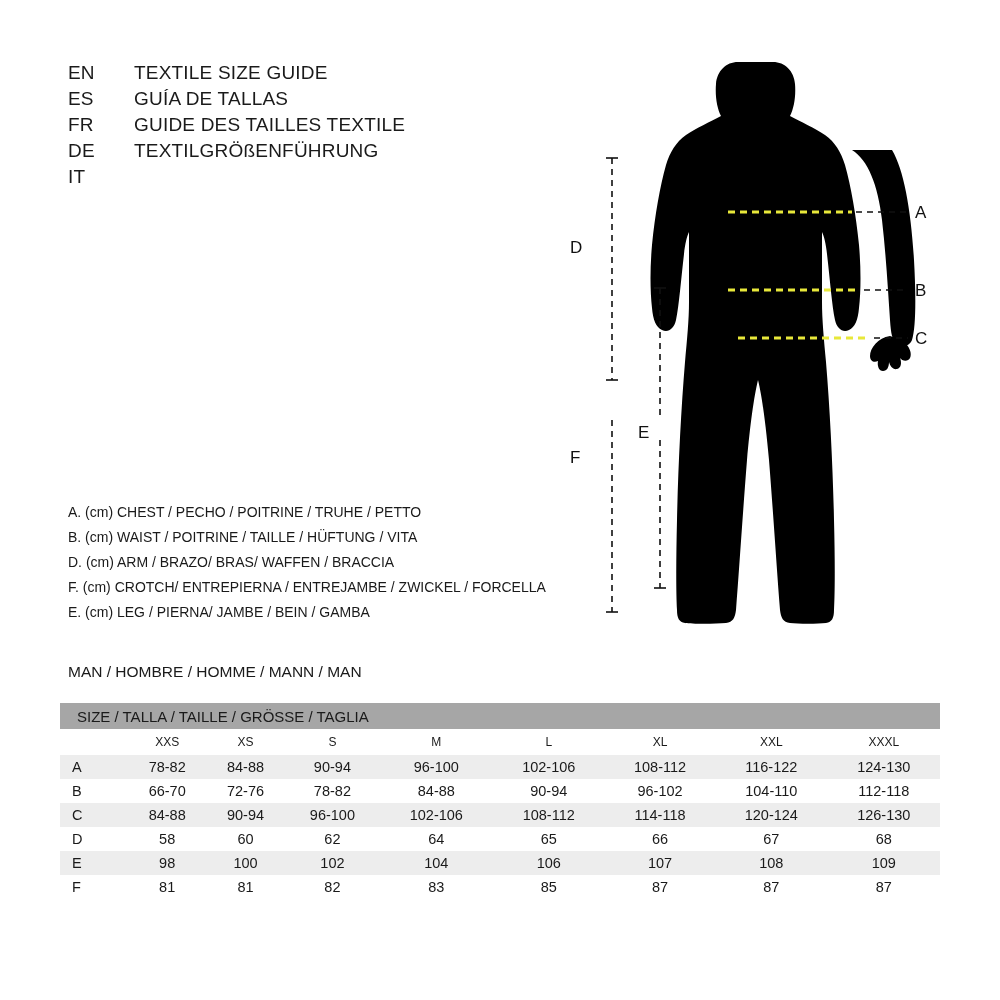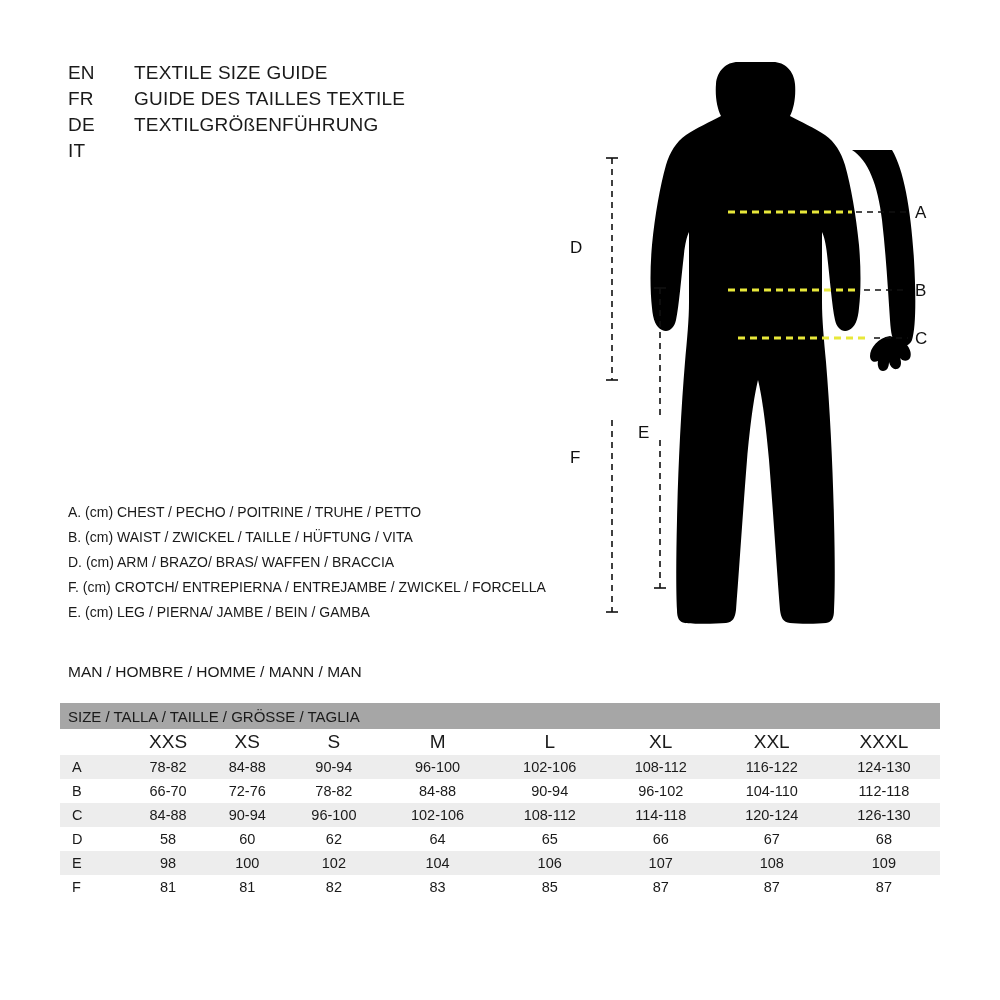--- a/index.html
+++ b/index.html
@@ -81,27 +81,27 @@
   .size-table th, .size-table td {
     padding: 0;
     height: 24px;
     text-align: center;
     font-weight: normal;
     color: #1a1a1a;
   }
   .size-table .head-row td {
     background: #a6a6a6;
     text-align: left;
-    padding-left: 8px;
+    padding-left: 17px;
     height: 26px;
     font-size: 15px;
   }
   .size-table .cols-row td {
     background: #ffffff;
-    font-size: 19px;
+    font-size: 12px;
     height: 26px;
   }
   .size-table tr.shaded td {
     background: #ededed;
   }
   .size-table tr.plain td {
     background: #ffffff;
   }
   .size-table td.rowlabel {
     text-align: left;
@@ -111,35 +111,39 @@
 </style>
 </head>
 <body>
 
 <div class="lang-block">
   <div class="lang-row">
     <span class="lang-code">EN</span>
     <span class="lang-text">TEXTILE SIZE GUIDE</span>
   </div>
   <div class="lang-row">
+    <span class="lang-code">ES</span>
+    <span class="lang-text">GUÍA DE TALLAS</span>
+  </div>
+  <div class="lang-row">
     <span class="lang-code">FR</span>
     <span class="lang-text">GUIDE DES TAILLES TEXTILE</span>
   </div>
   <div class="lang-row">
     <span class="lang-code">DE</span>
     <span class="lang-text">TEXTILGRÖßENFÜHRUNG</span>
   </div>
   <div class="lang-row">
     <span class="lang-code">IT</span>
   </div>
 </div>
 
 <div class="legend-block">
   <div class="legend-row">A. (cm) CHEST / PECHO / POITRINE / TRUHE / PETTO</div>
-  <div class="legend-row">B. (cm) WAIST / ZWICKEL / TAILLE / HÜFTUNG / VITA</div>
+  <div class="legend-row">B. (cm) WAIST / POITRINE / TAILLE / HÜFTUNG / VITA</div>
   <div class="legend-row">D. (cm) ARM / BRAZO/ BRAS/ WAFFEN / BRACCIA</div>
   <div class="legend-row">F. (cm) CROTCH/ ENTREPIERNA / ENTREJAMBE / ZWICKEL / FORCELLA</div>
   <div class="legend-row">E. (cm) LEG / PIERNA/ JAMBE / BEIN / GAMBA</div>
 </div>
 
 <div class="gender-row">MAN / HOMBRE / HOMME / MANN / MAN</div>
 
 <div class="figure-area">
   <svg width="400" height="610" viewBox="0 0 400 610" xmlns="http://www.w3.org/2000/svg">
 

